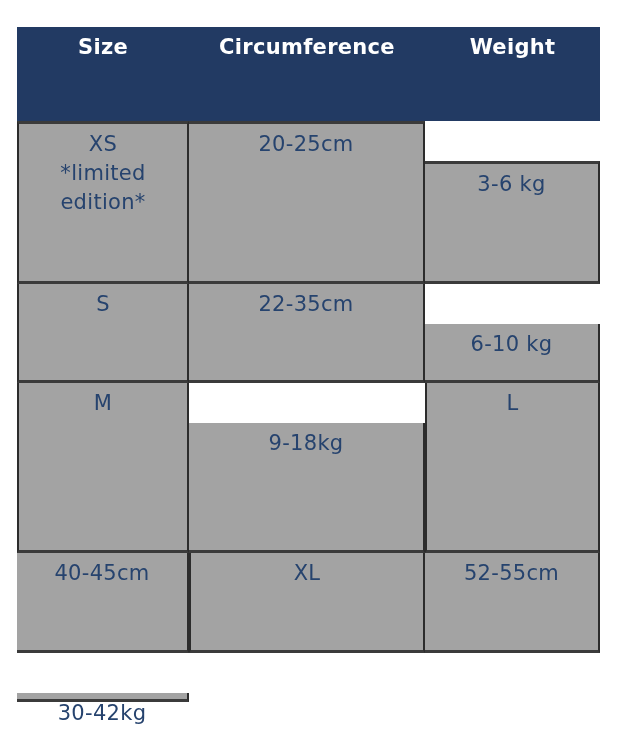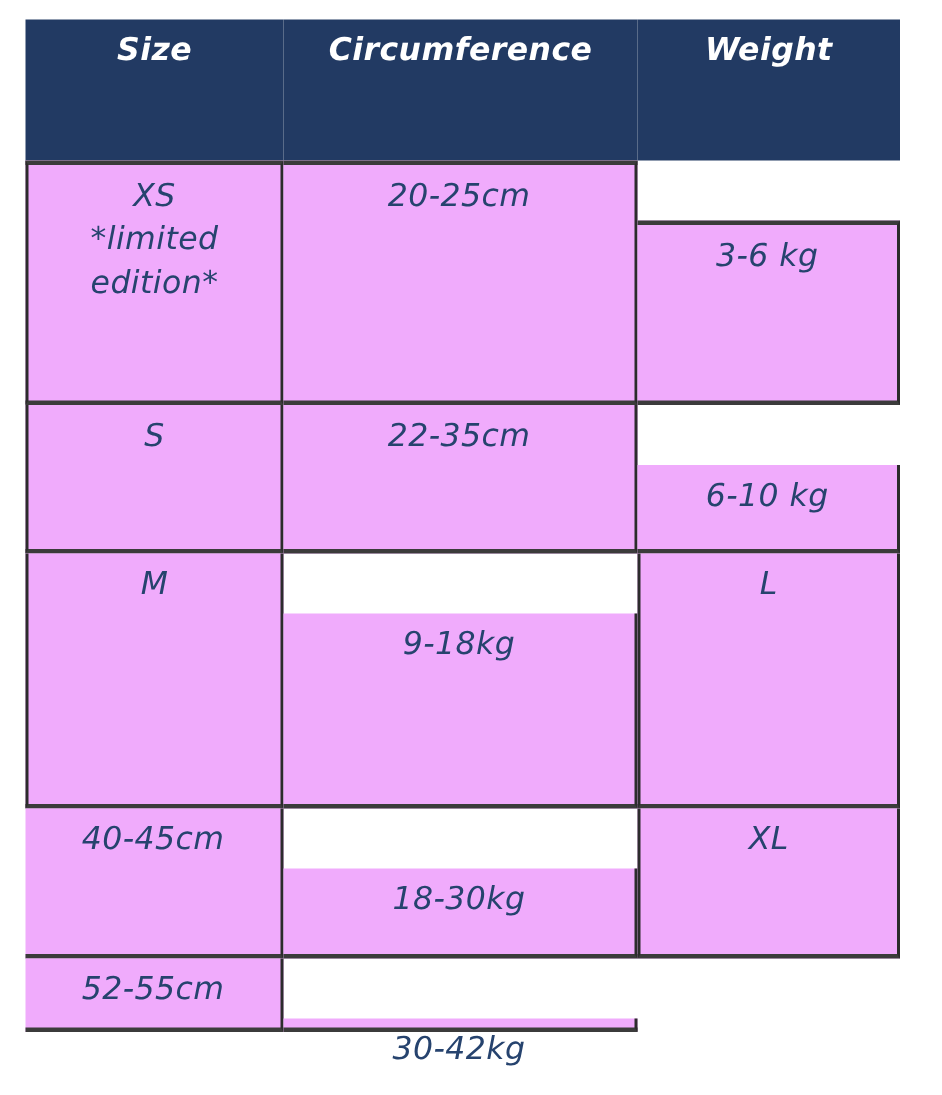--- a/index.html
+++ b/index.html
@@ -9,45 +9,44 @@
     --row-border:#3b3b3b;
     --col-border:#2c2c2c;
     --page-bg:#ffffff;
   }
   *{box-sizing:border-box;margin:0;padding:0;}
   html,body{width:628px;height:730px;background:var(--page-bg);overflow:hidden;}
   body{font-family:"DejaVu Sans",sans-serif;position:relative;}
 
   .size-chart{
     position:absolute;
-    left:17px; top:13px;
+    left:17px; top:27px;
     width:549px;
     display:grid;
     grid-template-columns:172px 236px 175px;
     grid-template-rows:94px 163px 99px 170px 100px 49px;
-    font-style:italic;
   }
 
   .cell{
     text-align:center;
     padding-top:6px;
     font-size:21px;
     line-height:29px;
     letter-spacing:0.3px;
     color:var(--body-text);
   }
 
   .hcell{
     background:var(--header-bg);
     color:var(--header-text);
     font-weight:600;
   }
 
   .bcell{
-    background:#f0abfc;
+    background:#a3a3a3;
     border-bottom:3px solid var(--row-border);
   }
   
   .row-first{ border-top:3px solid var(--row-border); }
 
   
   .col-1{ border-left:2px solid var(--col-border); border-right:2px solid var(--col-border); }
   .col-2{ border-right:2px solid var(--col-border);text-align:center; }
   .col-3{ border-right:2px solid var(--col-border);margin-top:40px; }
 
@@ -75,19 +74,18 @@
 
   <div class="cell bcell col-1">S</div>
   <div class="cell bcell col-2">22-35cm</div>
   <div class="cell bcell col-3">6-10 kg</div>
 
   <div class="cell bcell col-1">M</div>
   <div class="cell bcell col-3">9-18kg</div>
 
   <div class="cell bcell col-1">L</div>
   <div class="cell bcell col-2">40-45cm</div>
-  <div class="cell bcell col-3">18-30kg</div>
 
   <div class="cell bcell col-1">XL</div>
   <div class="cell bcell col-2">52-55cm</div>
   <div class="cell bcell col-3">30-42kg</div>
 
 </div>
 
 </body></html>

